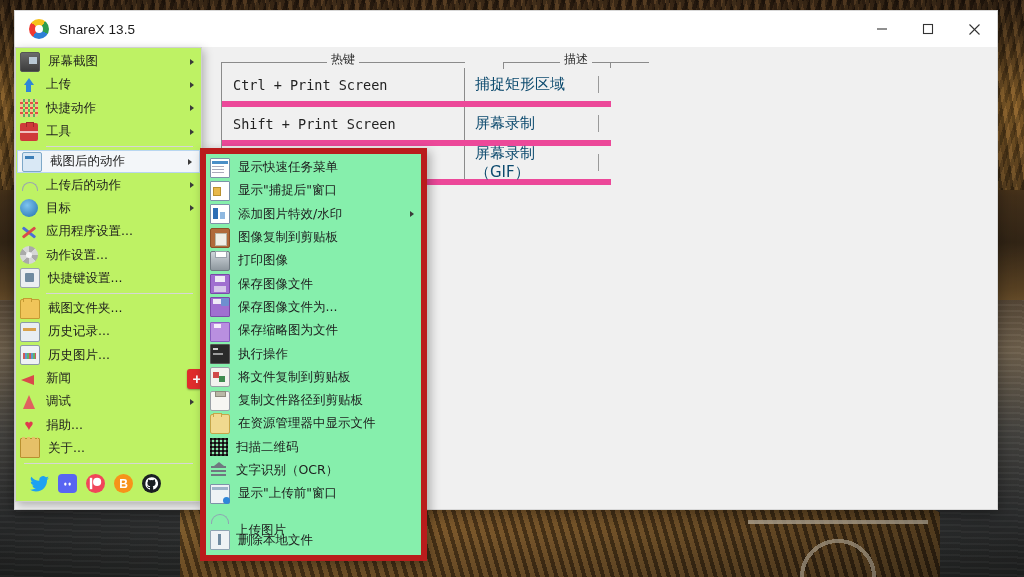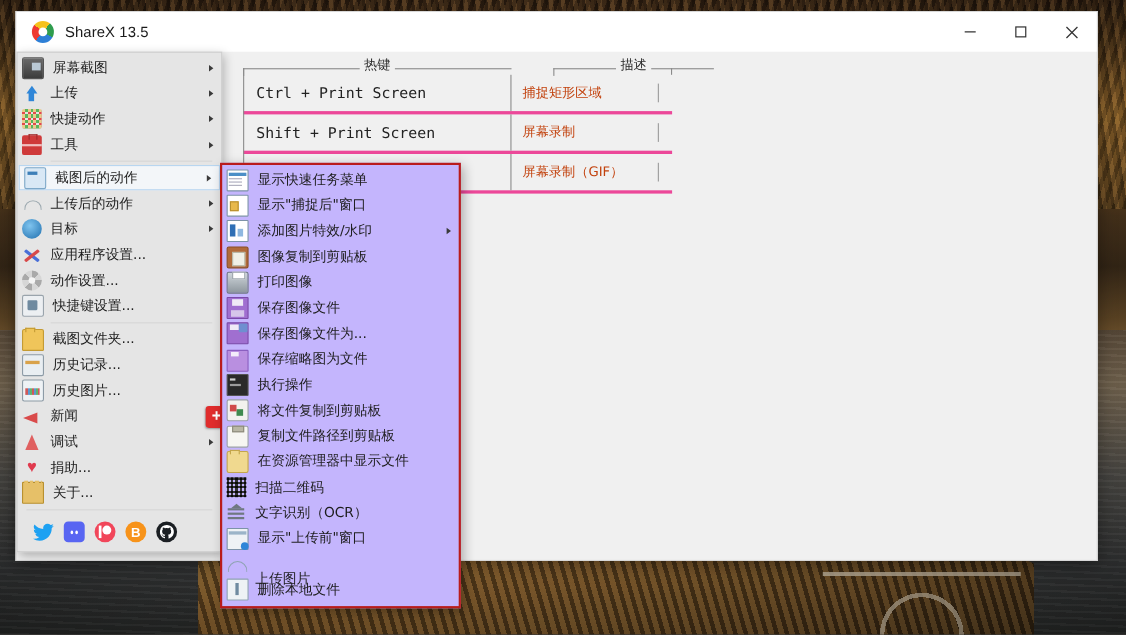--- a/index.html
+++ b/index.html
@@ -73,39 +73,39 @@
   .hk-legend .seg.col2{width:146px;}
   .hk-legend .lbl{
     position:absolute;left:50%;top:-6px;transform:translateX(-50%);
     background:#f0f0f0;padding:0 4px;font-size:12px;color:#2a2a2a;white-space:nowrap;
     font-family:"DejaVu Sans","Liberation Sans",sans-serif;
   }
   .hk-legend .seg::before{content:"";position:absolute;left:0;right:0;top:5px;border-top:1px solid #8b8b8b;}
   .hk-legend .seg::after{content:"";position:absolute;left:0;top:5px;bottom:-1px;border-left:1px solid #8b8b8b;}
   .hk-legend .seg.col2::after{border-left:1px solid #8b8b8b;}
   .hk-endcap{position:absolute;right:0;top:5px;width:1px;height:6px;background:#8b8b8b;}
-  .hk-row{display:flex;height:33px;border-bottom:3px solid #ec4899;}
+  .hk-row{display:flex;height:33px;border-bottom:6px solid #ec4899;}
   .hk-row .c1{width:244px;border-right:1px solid #8b8b8b;display:flex;align-items:center;padding-left:12px;box-sizing:border-box;
     font-family:"DejaVu Sans Mono","Liberation Mono",monospace;font-size:13.5px;color:#222;}
   .hk-row .c2{width:120px;display:flex;align-items:center;padding-left:10px;box-sizing:border-box;
-    font-size:12px;color:#c2410c;font-family:"DejaVu Sans","Liberation Sans",sans-serif;}
+    font-size:15px;color:#0c4a6e;font-family:"DejaVu Sans","Liberation Sans",sans-serif;}
   .hk-row .c3{width:26px;display:flex;align-items:center;justify-content:center;color:#8b8b8b;}
   .hk-row .c3 i{display:block;width:1px;height:17px;background:#9a9a9a;}
   .hk-frameleft{position:absolute;left:0;top:5px;width:1px;height:136px;background:#8b8b8b;}
 
   
   #mainmenu{
     position:absolute;left:15px;top:47px;width:185px;
-    background:#e5e5e5;border:1px solid #cfcfcf;box-shadow:2px 3px 9px rgba(0,0,0,.28);
+    background:#bef264;border:1px solid #cfcfcf;box-shadow:2px 3px 9px rgba(0,0,0,.28);
     padding:2px 0 3px 0;z-index:20;
   }
   
   #submenu{
     position:absolute;left:200px;top:148px;width:215px;
-    background:#c4b5fd;border:2px solid #b91c1c;box-shadow:3px 3px 10px rgba(0,0,0,.30);
+    background:#86efac;border:6px solid #b91c1c;box-shadow:3px 3px 10px rgba(0,0,0,.30);
     padding:2px 0 3px 0;z-index:30;
   }
   .mi{display:flex;align-items:center;height:23.3px;position:relative;padding:0 6px 0 4px;cursor:default;}
   #submenu .mi{height:23.3px;}
   .mi.hl{background:#f3f6f9;border:1px solid #b8d6f0;height:21.3px;margin:0 1px;}
   .mi .ic{width:18px;height:18px;flex:none;margin-right:8px;position:relative;}
   .mi .tx{font-size:12.5px;color:#1d1d1d;white-space:nowrap;
     font-family:"DejaVu Sans","Liberation Sans",sans-serif;}
   .mi.bold .tx{font-weight:normal;margin-top:27px;}
   .mi .arw{position:absolute;right:7px;top:50%;transform:translateY(-50%);

